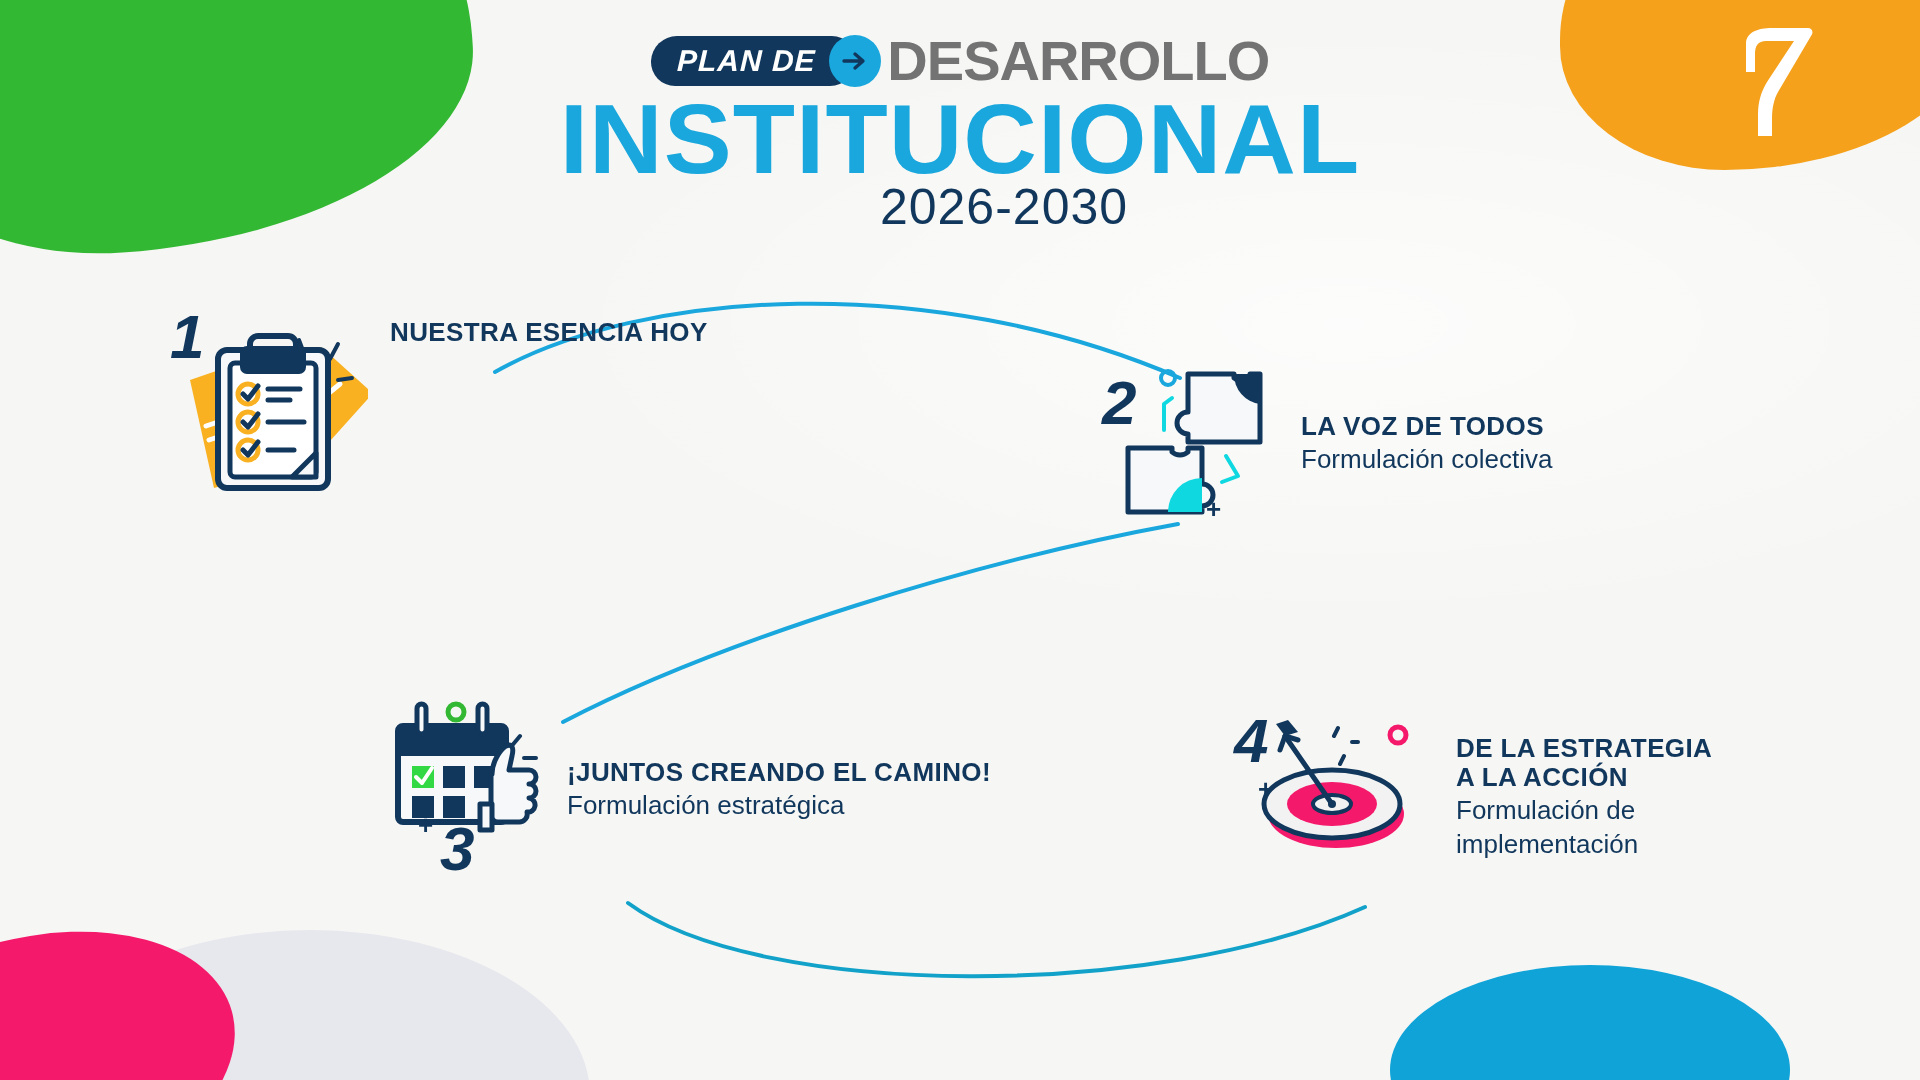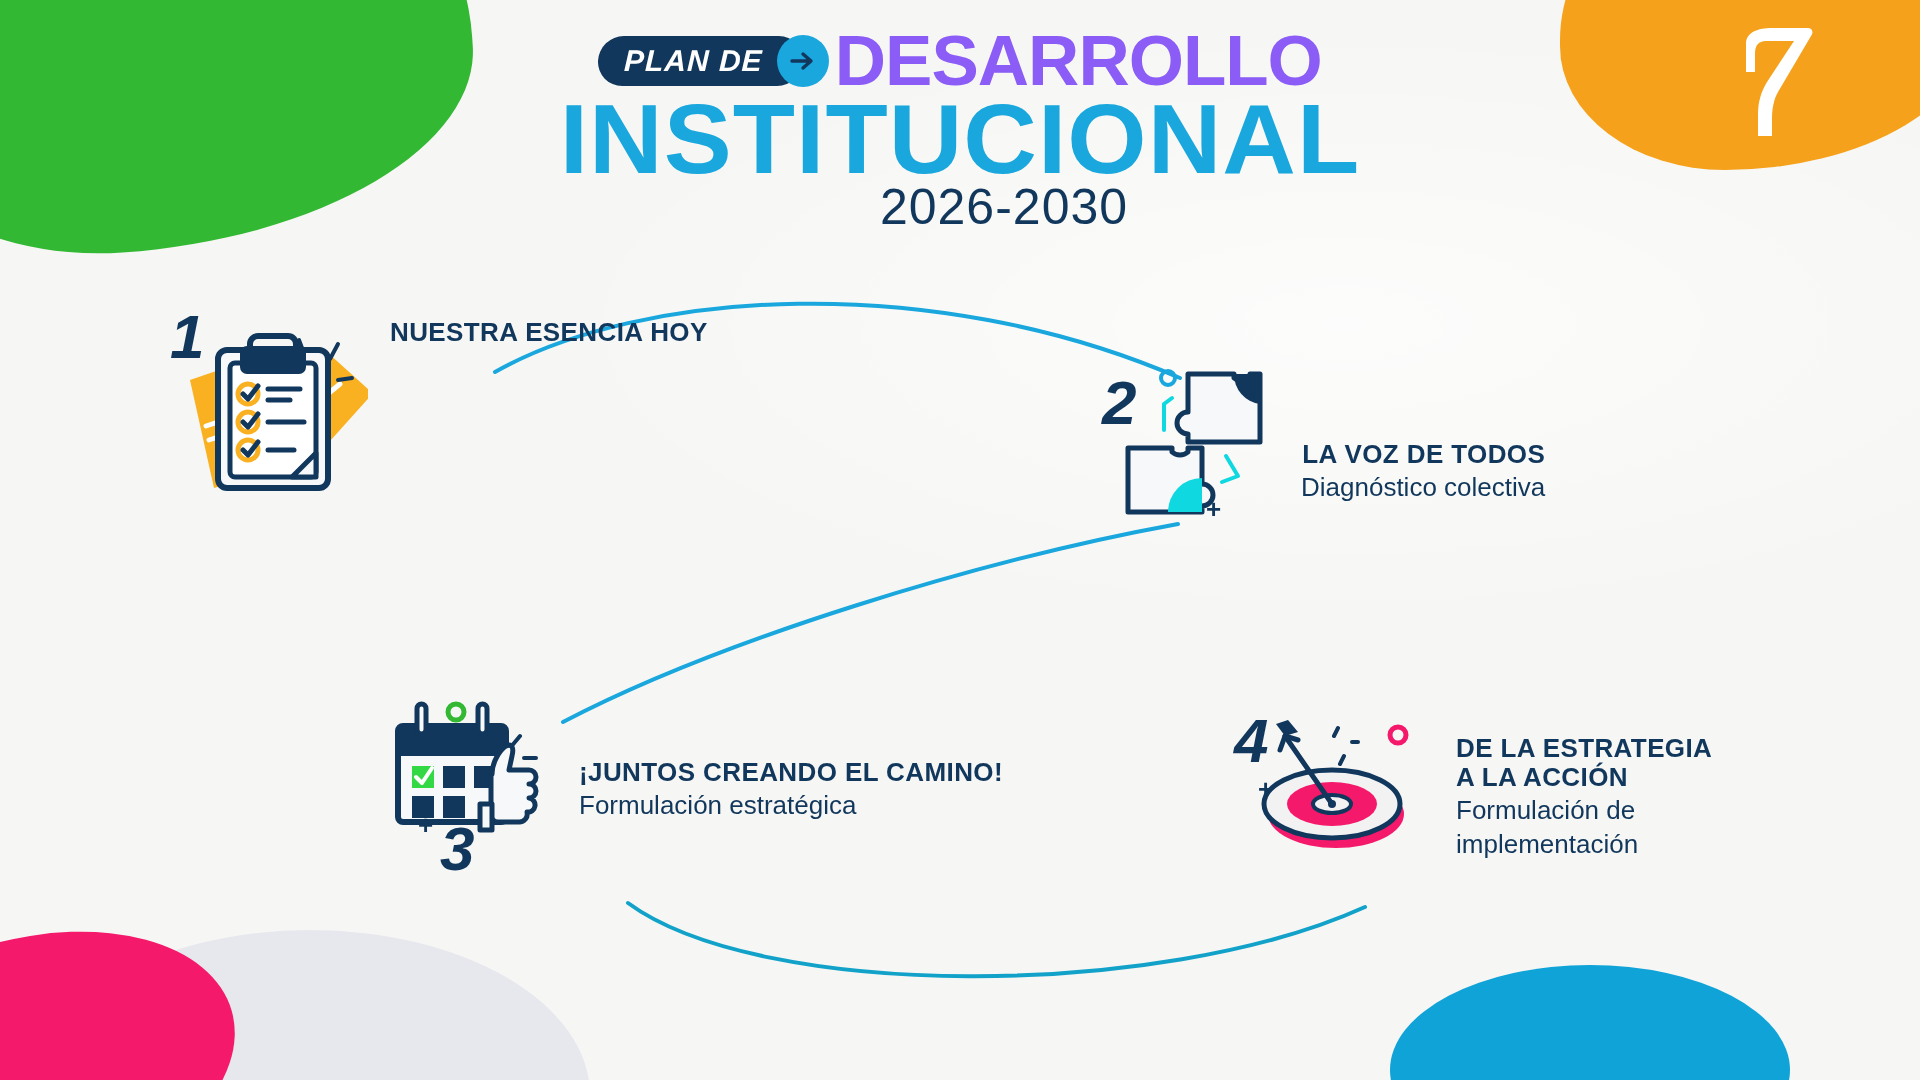--- a/index.html
+++ b/index.html
@@ -79,21 +79,21 @@
   }
   .badge-arrow{
     width:52px;height:52px;border-radius:50%;
     background:#19a7dd; display:inline-flex;
     align-items:center;justify-content:center;
     position:relative; z-index:2;
     margin-right:6px;
   }
   .badge-arrow svg{ display:block; }
   .word-desarrollo{
-    font-size:71px; font-weight:bold; color:#8b5cf6;
+    font-size:56px; font-weight:bold; color:#737373;
     letter-spacing:-1px; line-height:.9;
     font-family:"Liberation Sans", sans-serif;
   }
   .word-institucional{
     font-size:98px; font-weight:bold; color:#19a7dd;
     letter-spacing:1px; line-height:.88; margin-top:-8px;
     transform:scaleX(1.04);
   }
   .years{
     font-size:50px; color:#11375c; font-weight:300;
@@ -120,23 +120,23 @@
     position:absolute; font-size:62px; font-weight:bold;
     color:#11375c; font-style:italic; line-height:1;
   }
   .plus{
     position:absolute; color:#11375c; font-size:26px; font-weight:bold;
   }
 
   #step1{ left:178px; top:318px; }
   #step1 .step-text{ margin-left:22px; }
   #step2{ left:1110px; top:360px; }
-  #step2 .step-text{ margin-left:16px; margin-top:80px;text-align:right; }
+  #step2 .step-text{ margin-left:16px; margin-top:52px; }
   #step3{ left:388px; top:700px; }
-  #step3 .step-text{ margin-left:16px; margin-top:58px; }
+  #step3 .step-text{ margin-left:4px; margin-top:58px; }
   #step4{ left:1240px; top:718px; }
   #step4 .step-text{ margin-left:26px; margin-top:16px; }
 </style>
 </head>
 <body>
 
 <div class="paper-tex"></div>
 
 <div class="blob-green"></div>
 <div class="blob-orange"></div>
@@ -217,21 +217,21 @@
 
       <path d="M78 14 L124 14 L124 18 A12 12 0 0 0 140 18 L140 14 L150 14 L150 82 L78 82 L78 74 A11 11 0 0 1 78 52 L78 14 Z" fill="#f6f8fa" stroke="#11375c" stroke-width="5" stroke-linejoin="round"></path>
       <path d="M124 14 L150 14 L150 44 A30 30 0 0 1 124 14 Z" fill="#11375c"></path>
 
       <path d="M18 88 L62 88 L62 92 A12 12 0 0 0 78 92 L78 88 L92 88 L92 124 A11 11 0 0 1 92 146 L92 152 L18 152 Z" fill="#f6f8fa" stroke="#11375c" stroke-width="5" stroke-linejoin="round"></path>
       <path d="M92 118 A34 34 0 0 0 58 152 L92 152 Z" fill="#0fd8e0"></path>
     </svg>
   </div>
   <div class="step-text">
     <div class="step-title">LA VOZ DE TODOS</div>
-    <div class="step-sub">Diagnóstico colectiva</div>
+    <div class="step-sub">Formulación colectiva</div>
   </div>
 </div>
 
 <div class="step" id="step3">
   <div class="step-icon">
     <span class="num" style="left:52px; top:118px;">3</span>
     <span class="plus" style="left:30px; top:110px;">+</span>
     <svg width="175" height="150" viewBox="0 0 175 150">
       <circle cx="68" cy="12" r="8" fill="none" stroke="#33b833" stroke-width="5"></circle>
       <path d="M122 48 L132 36 M136 58 L148 58" stroke="#11375c" stroke-width="4" stroke-linecap="round"></path>

